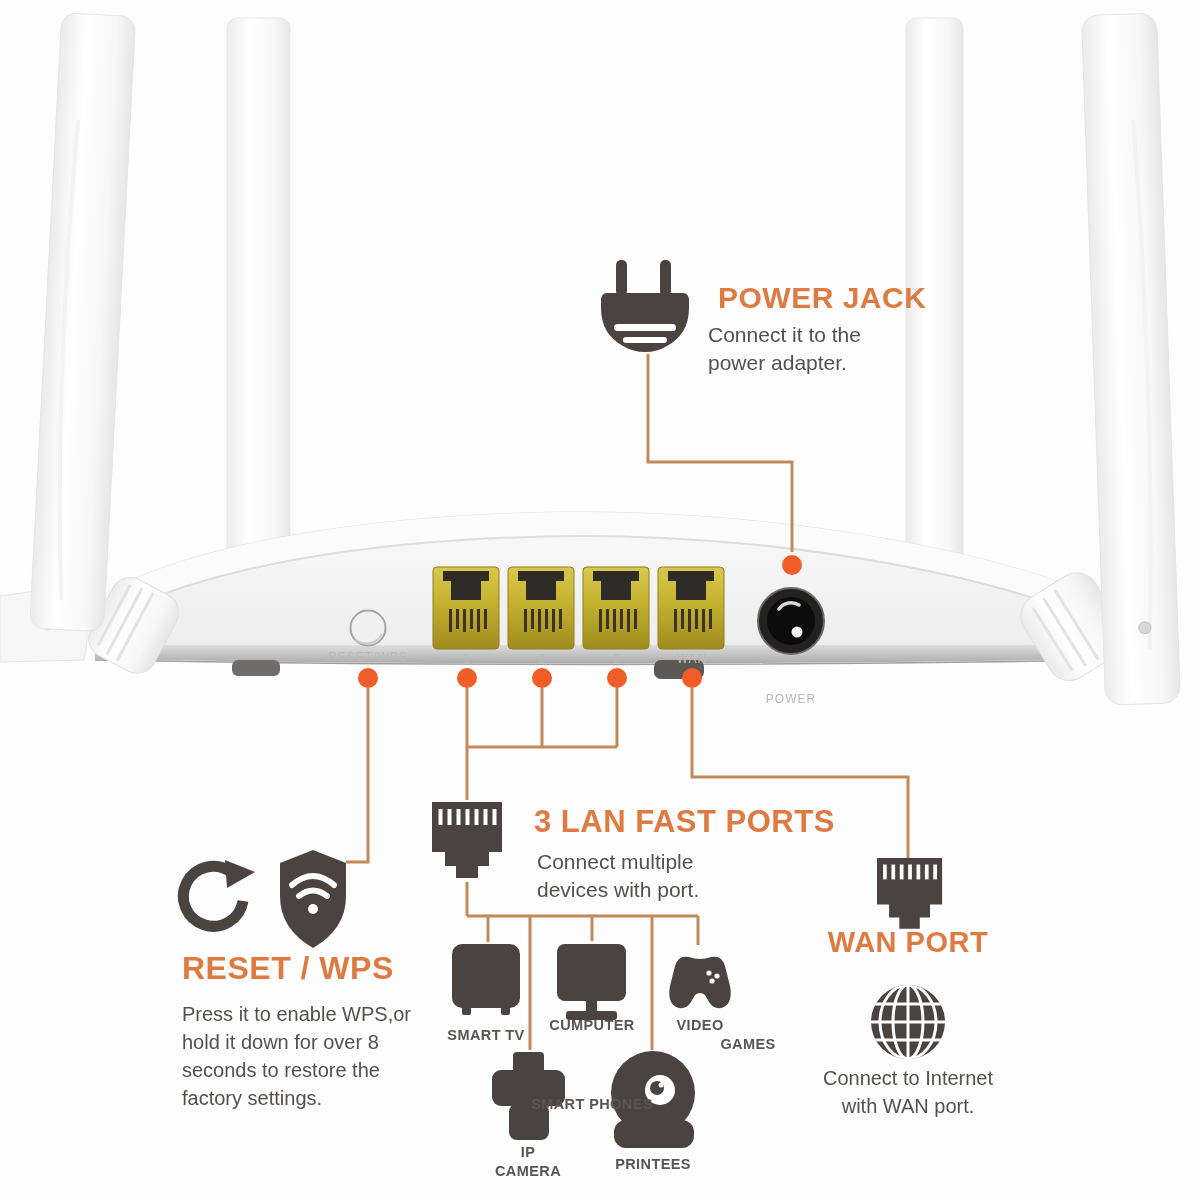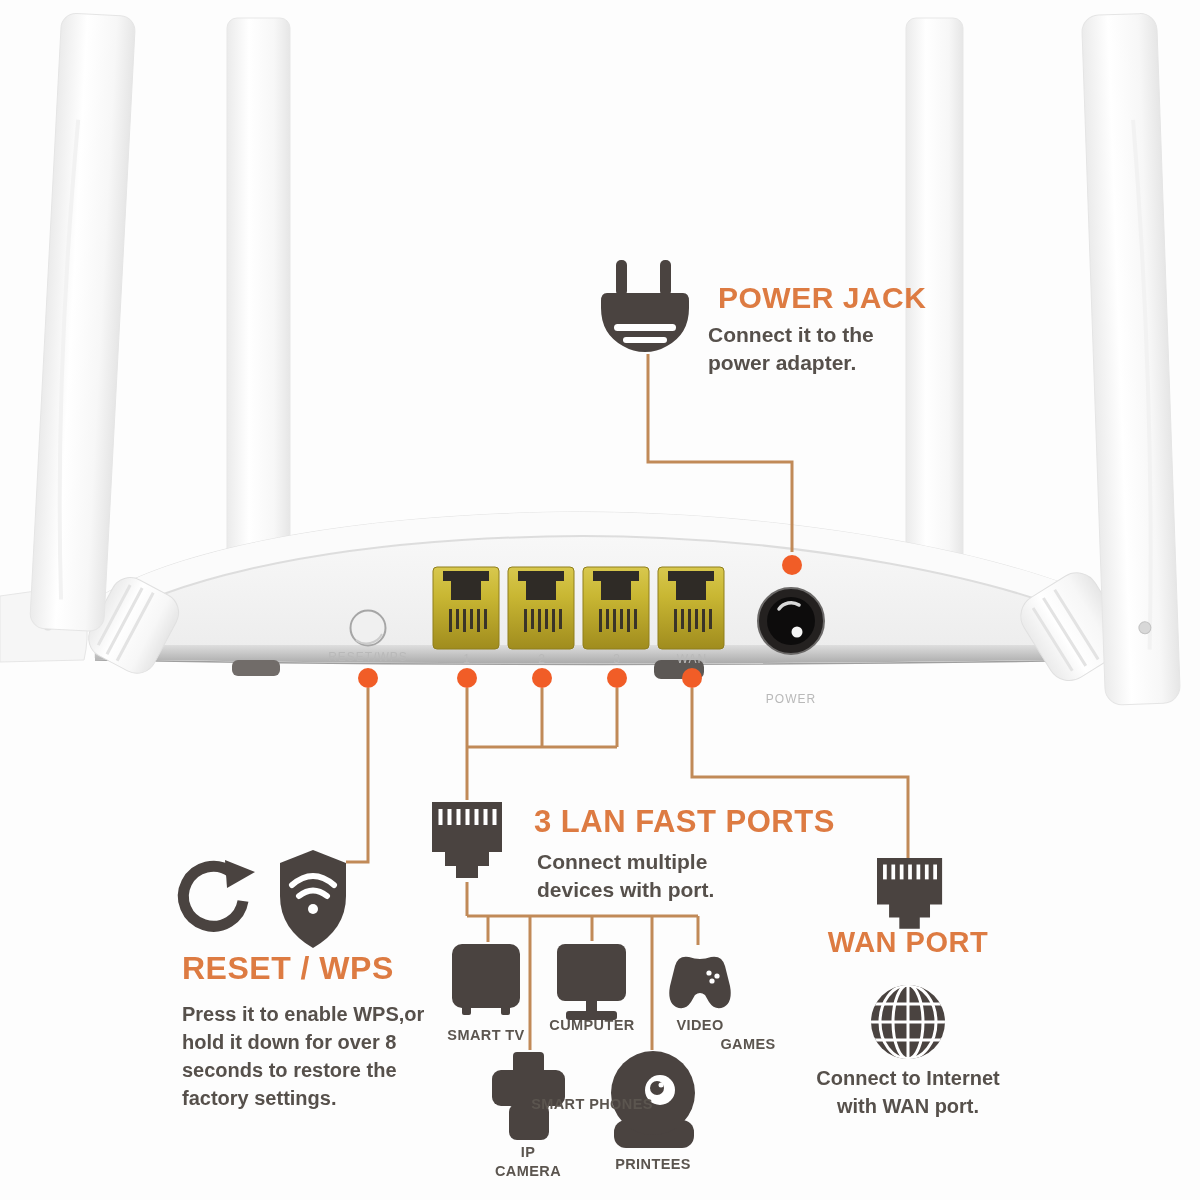--- a/index.html
+++ b/index.html
@@ -1,21 +1,21 @@
 <!DOCTYPE html>
 <html><head>
 <meta charset="utf-8">
 <style>
   html,body{margin:0;padding:0;}
   body{width:1200px;height:1200px;background:#fdfdfd;font-family:"Liberation Sans",sans-serif;}
   .stage{position:relative;width:1200px;height:1200px;overflow:hidden;background:#fdfdfd;}
   .scene{position:absolute;left:0;top:0;}
   .txt{position:absolute;color:#55504c;}
   .callout-title{font-weight:bold;color:#dd7b42;letter-spacing:.5px;font-size:30px;white-space:nowrap;}
-  .callout-desc{font-weight:700;font-size:21px;line-height:28px;color:#56504b;white-space:nowrap;}
+  .callout-desc{font-weight:400;font-size:21px;line-height:28px;color:#56504b;white-space:nowrap;}
   .callout-desc.small{font-size:20px;}
   .center{text-align:center;}
   .dev-label{font-weight:bold;font-size:14.5px;letter-spacing:.4px;color:#5b554f;text-align:center;white-space:nowrap;}
   .panel-label{font-size:12px;color:#b9b9b9;letter-spacing:1px;text-align:center;filter:blur(0.7px);white-space:nowrap;}
 </style>
 </head>
 <body>
 
 <div class="stage">
 

